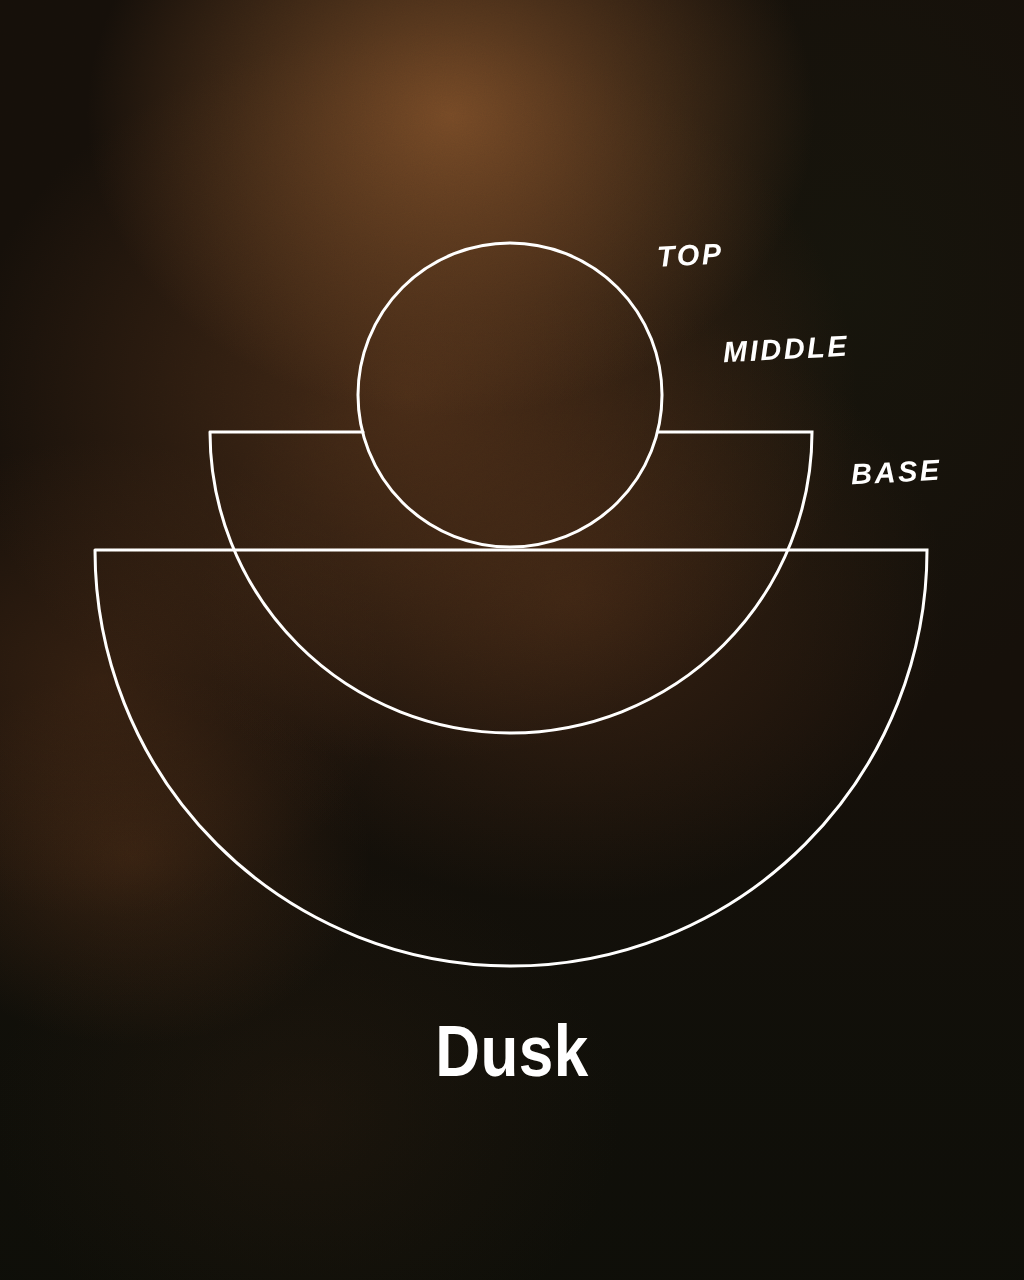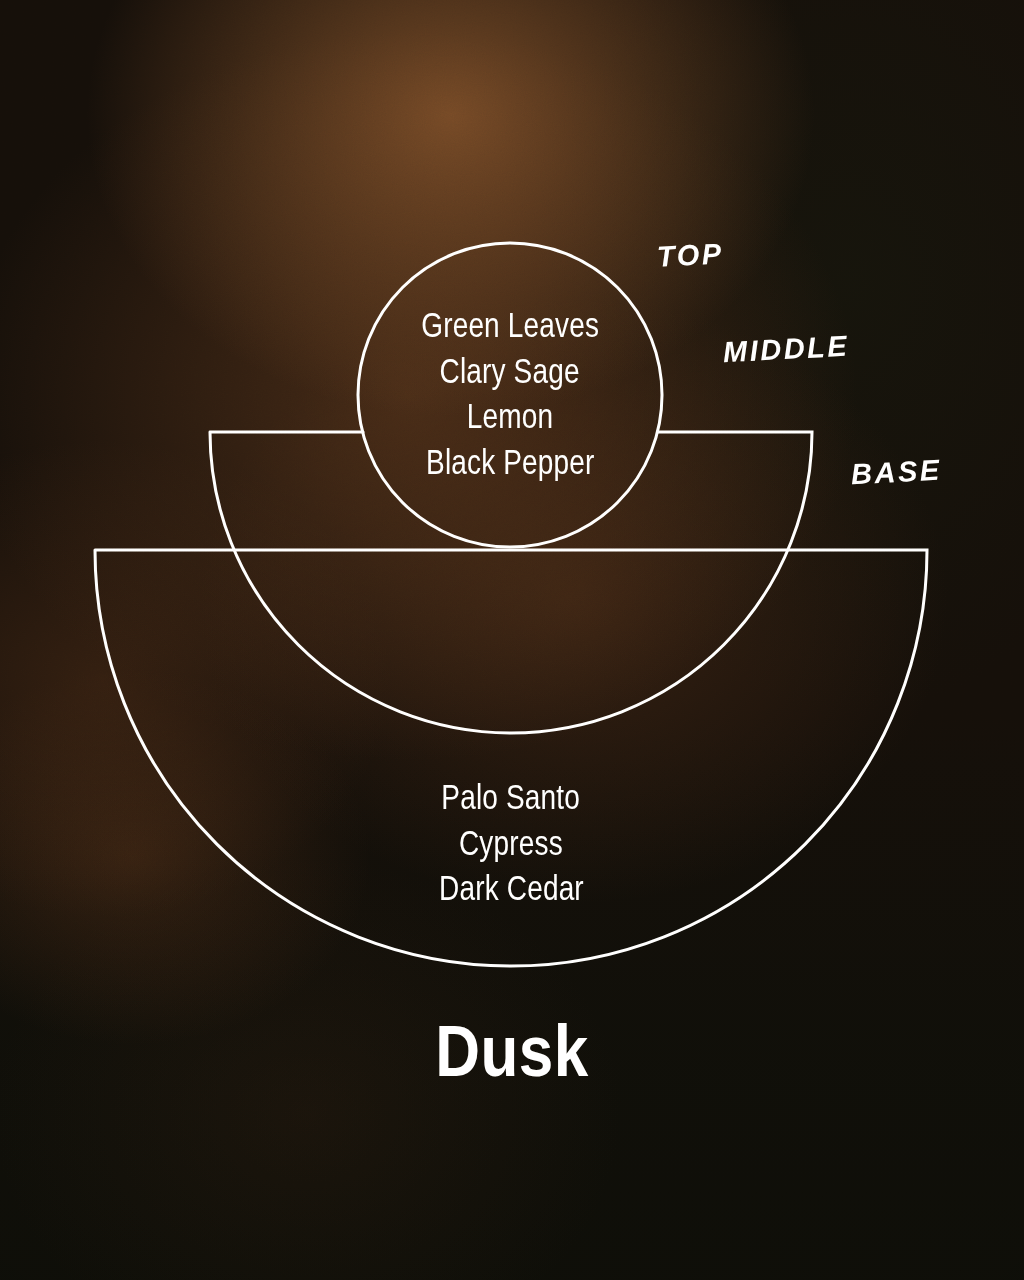--- a/index.html
+++ b/index.html
@@ -55,33 +55,22 @@
 
   <svg class="shapes" width="1024" height="1280" viewBox="0 0 1024 1280" aria-hidden="true">
 
     <path d="M 95 550 H 927 A 416 416 0 0 1 95 550" fill="none" stroke="#ffffff" stroke-width="3" stroke-linecap="round"></path>
 
     <path d="M 210 432 H 363 M 658 432 H 812 A 301 301 0 0 1 210 432" fill="none" stroke="#ffffff" stroke-width="3" stroke-linecap="round"></path>
 
     <circle cx="510" cy="395" r="152" fill="none" stroke="#ffffff" stroke-width="3"></circle>
   </svg>
 
-  <div class="note-block" style="left: 330px; top: 302px; width: 360px;">
-    <div class="note-line">Green Leaves</div>
-    <div class="note-line">Clary Sage</div>
-    <div class="note-line">Lemon</div>
-    <div class="note-line">Black Pepper</div>
-  </div>
 
 
-  <div class="note-block" style="left: 331px; top: 774px; width: 360px;">
-    <div class="note-line">Palo Santo</div>
-    <div class="note-line">Cypress</div>
-    <div class="note-line">Dark Cedar</div>
-  </div>
 
   <div class="level-label" style="left: 657px; top: 239px;">TOP</div>
   <div class="level-label" style="left: 723px; top: 333px;">MIDDLE</div>
   <div class="level-label" style="left: 851px; top: 456px;">BASE</div>
 
   <div class="title">Dusk</div>
 
   <svg class="grain" width="1024" height="1280" aria-hidden="true">
     <filter id="noise">
       <feTurbulence type="fractalNoise" baseFrequency="0.9" numOctaves="2" stitchTiles="stitch"></feTurbulence>

